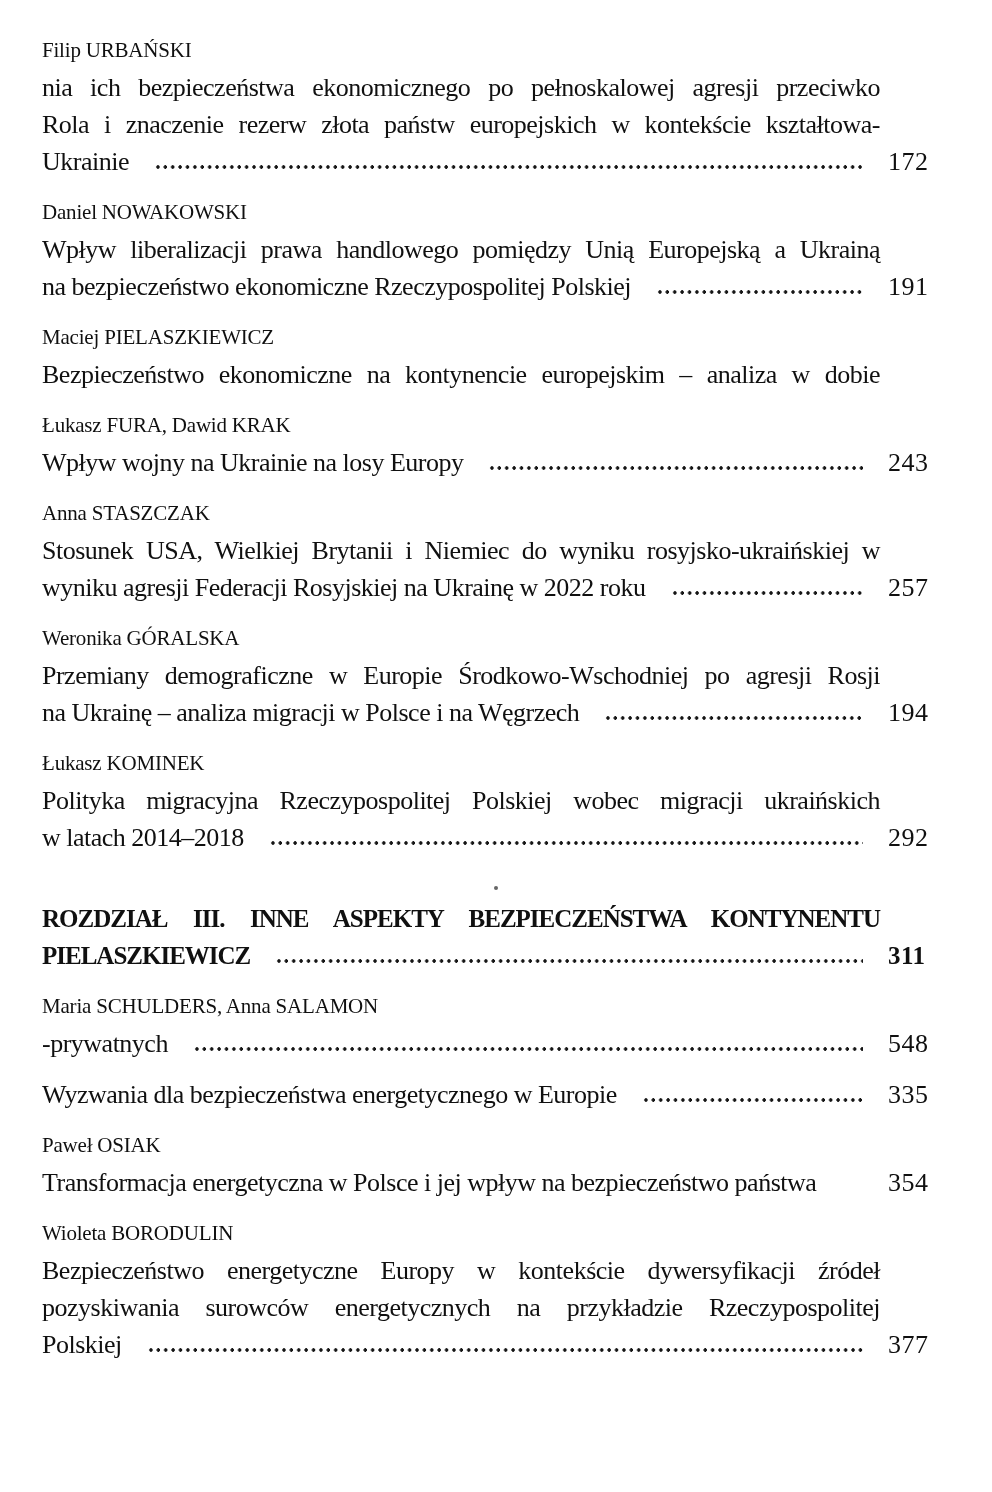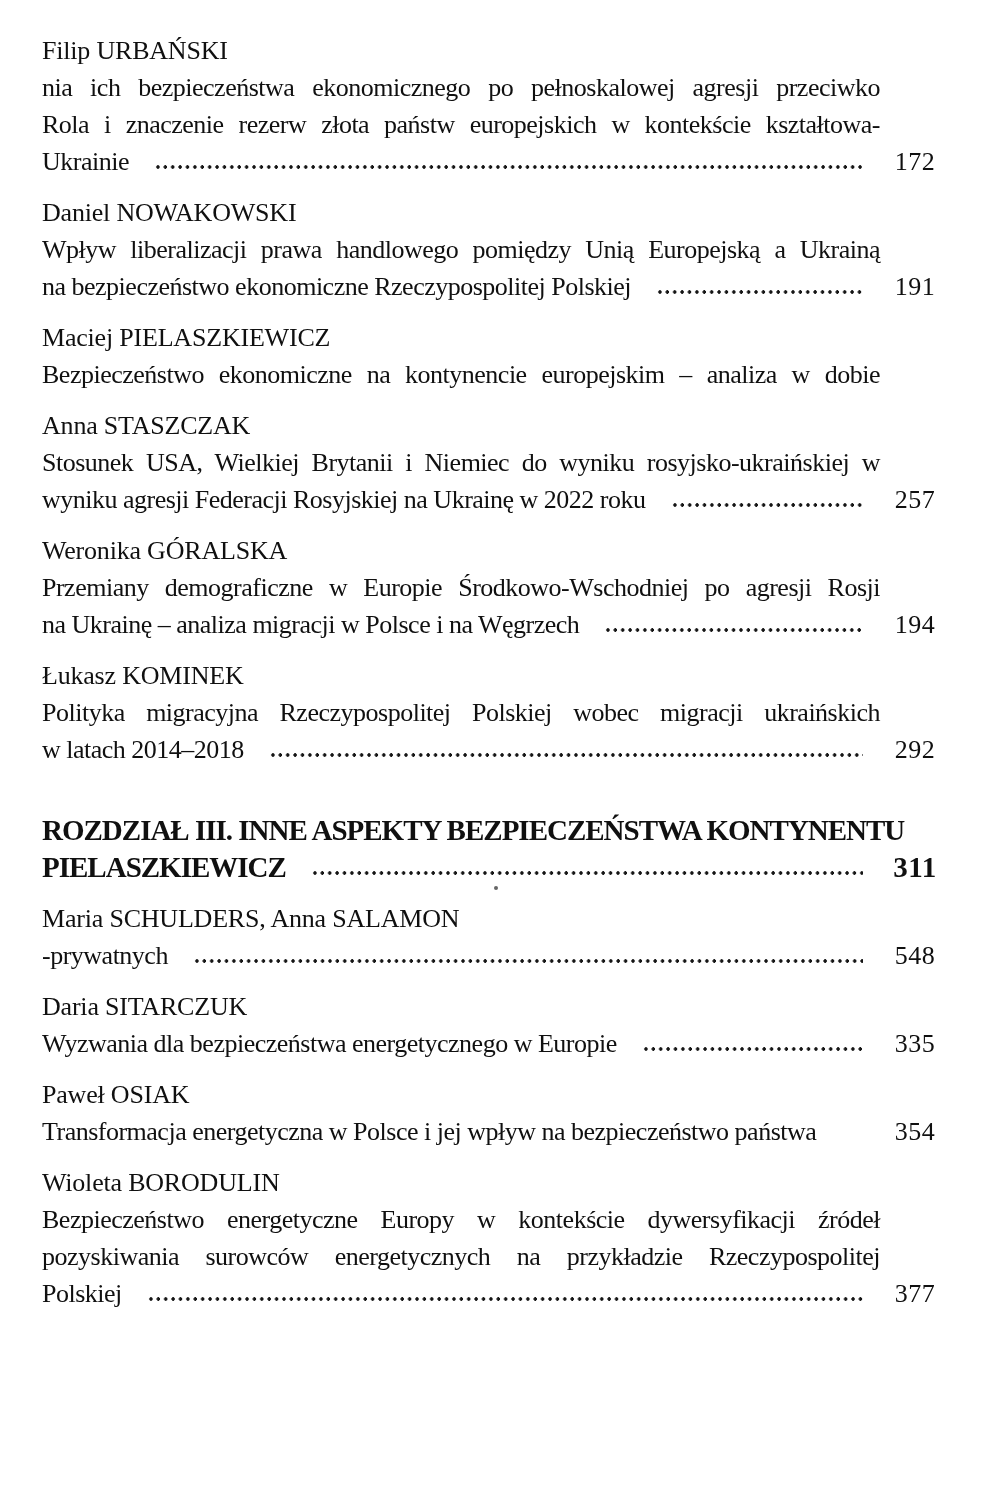--- a/index.html
+++ b/index.html
@@ -10,21 +10,21 @@
     box-sizing: border-box;
     background: #ffffff;
     color: #101010;
     font-family: "Liberation Serif", serif;
     padding: 32px 50px 0 42px;
     overflow: hidden;
   }
   .entry { margin-bottom: 14px; }
   .entry.chapter { margin-top: 44px; font-weight: bold; }
   .author-line {
-    font-size: 26px;
+    font-size: 21px;
     line-height: 37px;
     letter-spacing: -0.2px;
     white-space: nowrap;
   }
   .tline {
     font-size: 26px;
     line-height: 37px;
     letter-spacing: -0.5px;
     text-align: justify;
     text-align-last: justify;
@@ -48,26 +48,26 @@
     align-self: flex-end;
     margin: 0 8px 7px 9px;
     background-image: radial-gradient(circle at 3px 4px, #151515 1.55px, rgba(0,0,0,0) 1.95px);
     background-size: 7.4px 10px;
     background-repeat: repeat-x;
     background-position: left bottom;
   }
   .leader.nodots { background: none; }
   .pagenum {
     min-width: 54px;
-    text-align: center;
+    text-align: left;
     letter-spacing: 0.5px;
     white-space: nowrap;
   }
   .chapter .tline, .chapter .lastline {
-    font-size: 29px;
+    font-size: 25px;
     letter-spacing: -1px;
   }
   .artifact-dot {
     position: absolute;
     left: 494px;
     top: 886px;
     width: 4px;
     height: 4px;
     border-radius: 50%;
     background: #666666;
@@ -93,20 +93,28 @@
         <div class="tline">Wpływ liberalizacji prawa handlowego pomiędzy Unią Europejską a Ukrainą</div>
         <div class="lastline">
           <span class="txt">na bezpieczeństwo ekonomiczne Rzeczypospolitej Polskiej</span>
           <span class="leader"></span>
           <span class="pagenum">191</span>
         </div>
       </div>
       <div class="entry">
         <div class="author-line">Maciej PIELASZKIEWICZ</div>
         <div class="tline">Bezpieczeństwo ekonomiczne na kontynencie europejskim – analiza w dobie</div>
+      </div>
+      <div class="entry">
+        <div class="author-line">Łukasz FURA, Dawid KRAK</div>
+        <div class="lastline">
+          <span class="txt">Wpływ wojny na Ukrainie na losy Europy</span>
+          <span class="leader"></span>
+          <span class="pagenum">243</span>
+        </div>
       </div>
       <div class="entry">
         <div class="author-line">Anna STASZCZAK</div>
         <div class="tline">Stosunek USA, Wielkiej Brytanii i Niemiec do wyniku rosyjsko-ukraińskiej w</div>
         <div class="lastline">
           <span class="txt">wyniku agresji Federacji Rosyjskiej na Ukrainę w 2022 roku</span>
           <span class="leader"></span>
           <span class="pagenum">257</span>
         </div>
       </div>
@@ -138,21 +146,20 @@
       </div>
       <div class="entry">
         <div class="author-line">Maria SCHULDERS, Anna SALAMON</div>
         <div class="lastline">
           <span class="txt">-prywatnych</span>
           <span class="leader"></span>
           <span class="pagenum">548</span>
         </div>
       </div>
       <div class="entry">
-        <div class="author-line">Daria SITARCZUK</div>
         <div class="lastline">
           <span class="txt">Wyzwania dla bezpieczeństwa energetycznego w Europie</span>
           <span class="leader"></span>
           <span class="pagenum">335</span>
         </div>
       </div>
       <div class="entry">
         <div class="author-line">Paweł OSIAK</div>
         <div class="lastline">
           <span class="txt">Transformacja energetyczna w Polsce i jej wpływ na bezpieczeństwo państwa</span>

